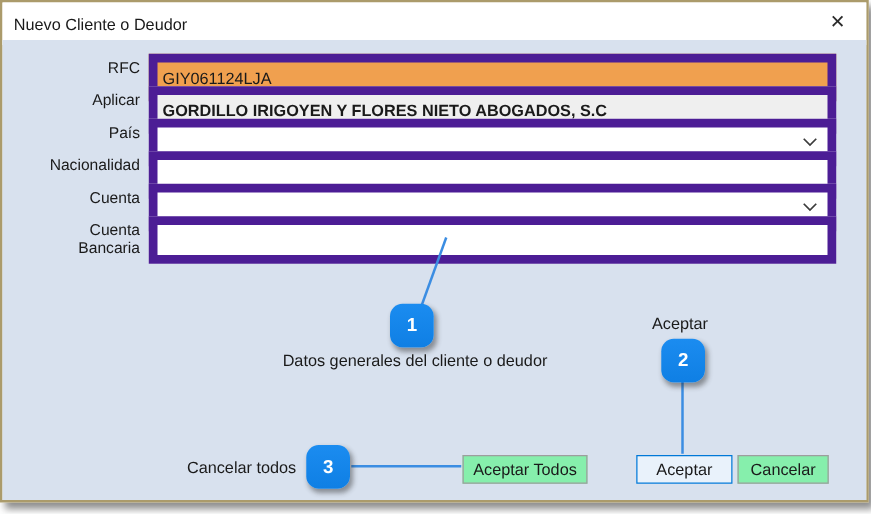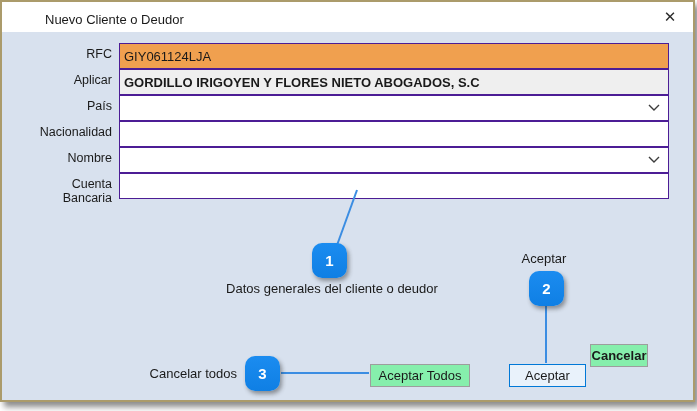--- a/index.html
+++ b/index.html
@@ -13,21 +13,21 @@
   .dialog {
     position: absolute; left: 0; top: 0;
     width: 695px; height: 402px;
     border: 2px solid #ab9b6b;
     background: #ffffff;
     box-shadow: 4px 5px 6px rgba(0,0,0,0.45);
   }
   .titlebar {
     position: absolute; left: 0; top: 0; right: 0; height: 34px;
     background: #ffffff;
-    display: flex; align-items: center; margin-left: 34px;
+    display: flex; align-items: center;
   }
   .titlebar .title {
     font-size: 13px; color: #1a1a1a; padding-left: 9px;
   }
   .close-btn {
     position: absolute; right: 0; top: 0; width: 46px; height: 30px;
     display: flex; align-items: center; justify-content: center;
     font-size: 15px; color: #2b2b2b; cursor: pointer;
     background: transparent; border: none;
     font-family: "DejaVu Sans", sans-serif;
@@ -36,21 +36,21 @@
     position: absolute; left: 0; top: 30px; right: 0; bottom: 0;
     background: #d8e1ee;
   }
   
   .field-label {
     position: absolute; left: 0; width: 110px;
     text-align: right; font-size: 12.5px; color: #1a1a1a;
   }
   .field-box {
     position: absolute; left: 117px; width: 550px; height: 20px;
-    border: 1px solid #4c1d95; background: #ffffff;
+    border: 7px solid #4c1d95; background: #ffffff;
     font-size: 13px; color: #1a1a1a;
     padding: 12px 4px; line-height: 18px;
     font-family: "Liberation Sans", sans-serif;
     display: block;
   }
   input.field-box { outline: none; }
   .field-box.orange { background: #f0a04f; }
   .field-box.readonly { background: #efefef; font-weight: bold; }
   .combo { display: flex; align-items: center; justify-content: flex-end; cursor: pointer; }
   .combo .chev { display: flex; align-items: center; margin-right: 4px; }
@@ -104,35 +104,35 @@
     <span class="chev">
       <svg width="12" height="8" viewBox="0 0 12 8">
           <polyline points="1,1 6,6 11,1" fill="none" stroke="#3c3c3c" stroke-width="1.4"></polyline>
         </svg>
     </span>
   </div>
 
   <div class="field-label" style="top:123px;">Nacionalidad</div>
   <input class="field-box" style="top: 119px;" value="">
 
-  <div class="field-label" style="top:149px;">Nombre</div>
+  <div class="field-label" style="top:149px;">Cuenta</div>
   <div class="field-box combo" style="top:145px;">
     <span class="chev">
       <svg width="12" height="8" viewBox="0 0 12 8">
           <polyline points="1,1 6,6 11,1" fill="none" stroke="#3c3c3c" stroke-width="1.4"></polyline>
         </svg>
     </span>
   </div>
 
   <div class="field-label" style="top:175px;padding-left:24px;">Cuenta Bancaria</div>
   <input class="field-box" style="top: 171px;" value="">
 
   <button class="btn" style="left:368px; top:362px; width:100px;">Aceptar Todos</button>
   <button class="btn default" style="left:507px; top:362px; width:77px;">Aceptar</button>
-  <button class="btn" style="left:588px; top:342px; width:58px;font-weight:bold;">Cancelar</button>
+  <button class="btn" style="left:588px; top:362px; width:73px;">Cancelar</button>
 </div>
 
 <svg class="lines">
   <line x1="357" y1="190" x2="336" y2="248" stroke="#3b8de2" stroke-width="2"></line>
   <line x1="546" y1="303" x2="546" y2="363" stroke="#3b8de2" stroke-width="2"></line>
   <line x1="281" y1="373" x2="369" y2="373" stroke="#3b8de2" stroke-width="2"></line>
 </svg>
 
 <div class="callout" style="left:312px; top:243px;">1</div>
 <div class="caption" style="left:182px; top:281px; width:300px; text-align:center;">Datos generales del cliente o deudor</div>

